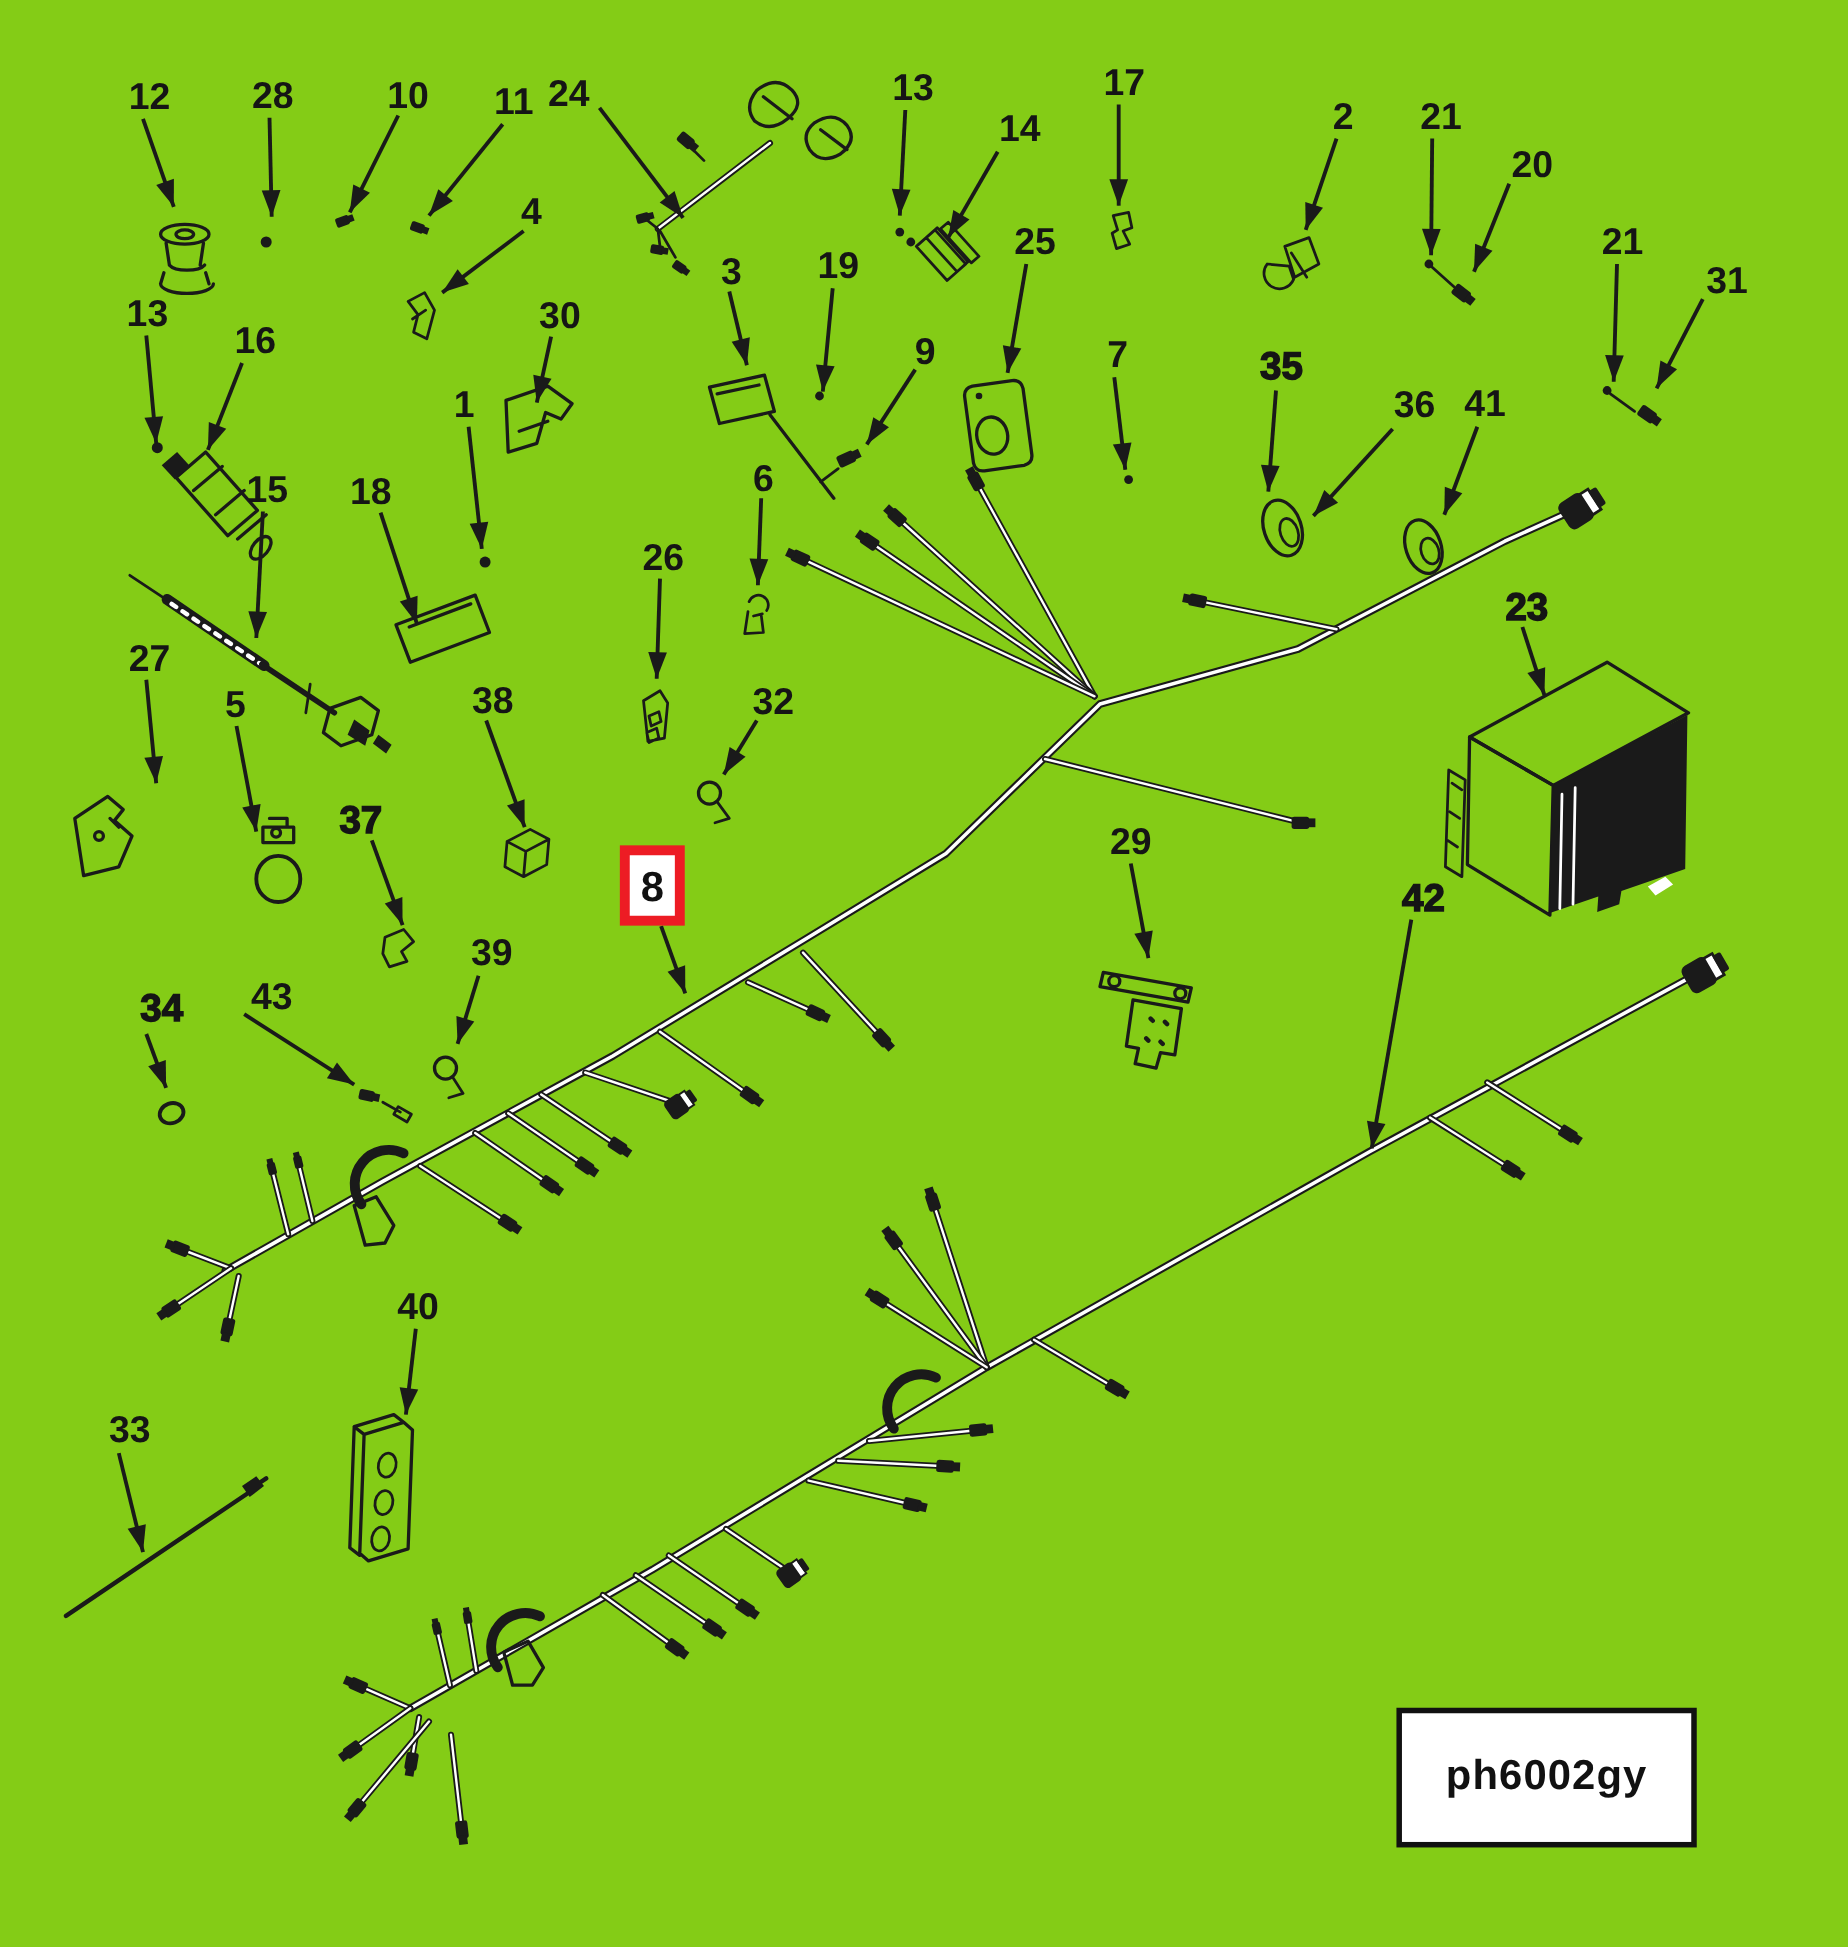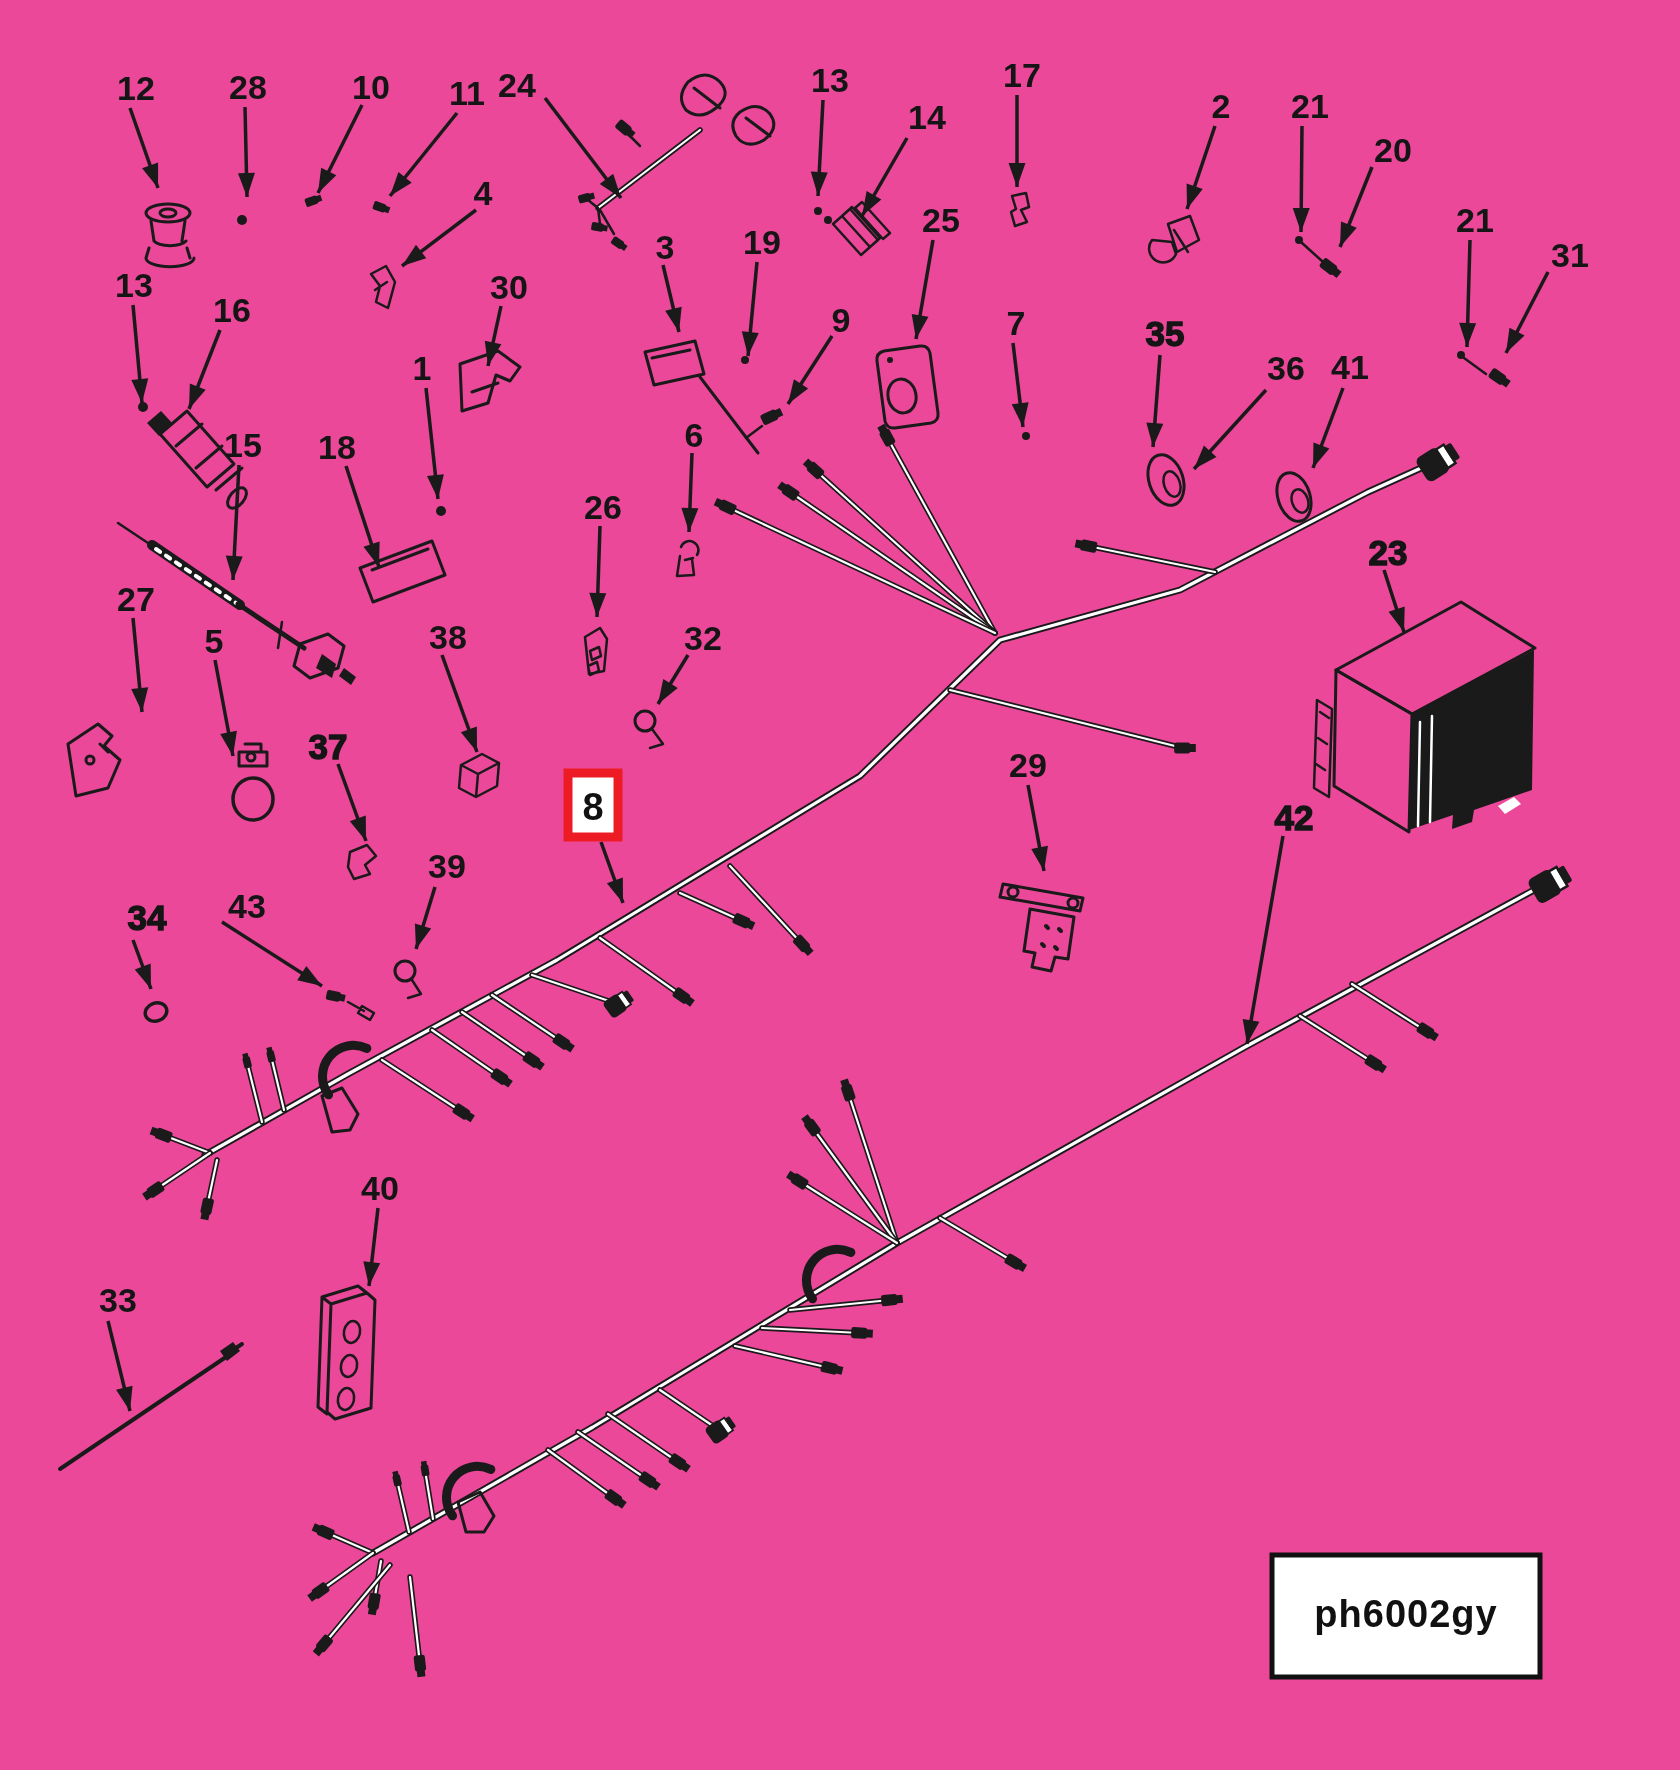--- a/index.html
+++ b/index.html
@@ -1,16 +1,16 @@
 <!DOCTYPE html>
 <html><head>
 <meta charset="utf-8">
 <style>
   html,body{margin:0;padding:0;background:#fff;}
-  .canvas{position:relative;width:1680px;height:1770px;background:#ec4899;overflow:hidden;
+  .canvas{position:relative;width:1680px;height:1770px;background:#84cc16;overflow:hidden;
           font-family:"Liberation Sans",sans-serif;}
   svg{position:absolute;left:0;top:0;}
   text{font-family:"Liberation Sans","DejaVu Sans",sans-serif;}
   .plabel{font-size:34px;font-weight:bold;fill:#151515;}
   .plabel.heavy{font-size:35px;stroke:#151515;stroke-width:1.4px;}
   .footer-text{font-size:38px;font-weight:bold;fill:#111;letter-spacing:1px;}
   .hl-num{font-size:38px;font-weight:bold;fill:#111;}
 </style>
 </head>
 <body>

